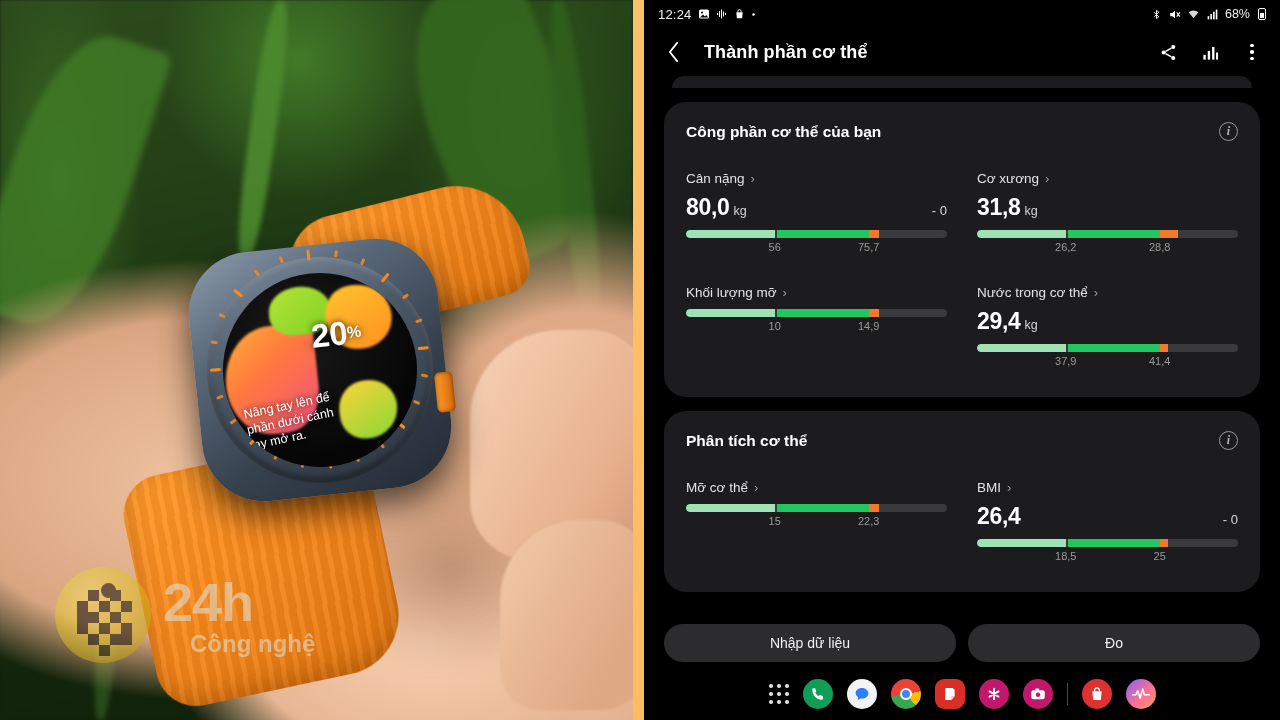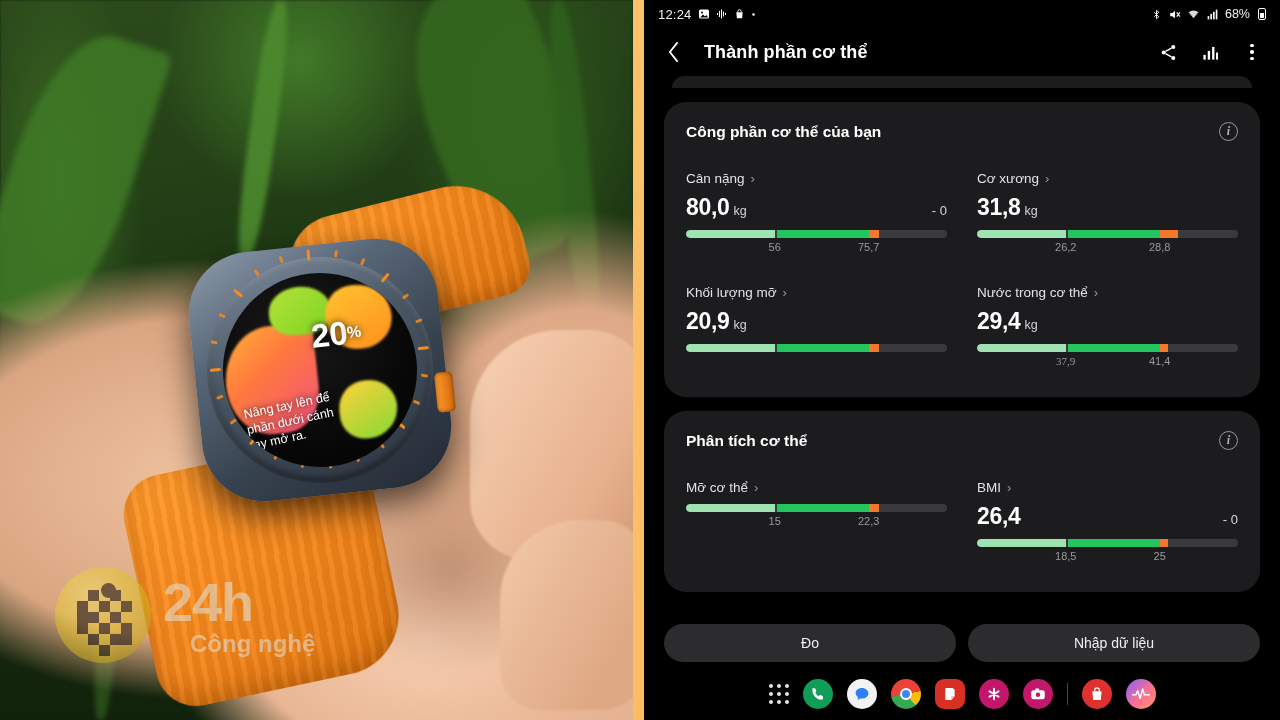--- a/index.html
+++ b/index.html
@@ -549,44 +549,45 @@
                 <div class="bar-labels">
                   <span style="left: 34%;">26,2</span>
                   <span style="left: 70%;">28,8</span>
                 </div>
               </div>
               <div>
                 <div class="metric-label">
                   <span>Khối lượng mỡ</span>
                   <span class="chev">›</span>
                 </div>
-                <div class="metric-valrow">
-                  <div><span class="metric-val">20,9</span><span class="metric-unit">kg</span></div>
-                </div>
                 <div class="bar">
                   <div class="bar-seg" style="left: 0px; width: 34%; background: rgb(159, 227, 181); border-radius: 4px 0px 0px 4px;"></div>
                   <div class="bar-seg" style="left: 35%; width: 35%; background: rgb(34, 197, 94);"></div>
                   <div class="bar-seg" style="left: 70%; width: 4%; background: rgb(244, 119, 46);"></div>
+                </div>
+                <div class="bar-labels">
+                  <span style="left: 34%;">10</span>
+                  <span style="left: 70%;">14,9</span>
                 </div>
               </div>
               <div>
                 <div class="metric-label">
                   <span>Nước trong cơ thể</span>
                   <span class="chev">›</span>
                 </div>
                 <div class="metric-valrow">
                   <div><span class="metric-val">29,4</span><span class="metric-unit">kg</span></div>
                 </div>
                 <div class="bar">
                   <div class="bar-seg" style="left: 0px; width: 34%; background: rgb(159, 227, 181); border-radius: 4px 0px 0px 4px;"></div>
                   <div class="bar-seg" style="left: 35%; width: 35%; background: rgb(34, 197, 94);"></div>
                   <div class="bar-seg" style="left: 70%; width: 3%; background: rgb(244, 119, 46);"></div>
                 </div>
                 <div class="bar-labels">
-                  <span style="left: 34%; font-family: Liberation Serif, serif;">37,9</span>
+                  <span style="left: 34%;">37,9</span>
                   <span style="left: 70%;">41,4</span>
                 </div>
               </div>
             </div>
           </div>
           <div class="card">
             <div class="card-head">
               <div class="card-title">Phân tích cơ thể</div>
               <div class="info-ic">i</div>
             </div>
@@ -624,22 +625,22 @@
                   <span style="left: 34%;">18,5</span>
                   <span style="left: 70%;">25</span>
                 </div>
               </div>
             </div>
           </div>
         </div>
     </div>
 
     <div class="action-row">
+      <button class="action-btn">Nhập dữ liệu</button>
       <button class="action-btn">Đo</button>
-      <button class="action-btn">Nhập dữ liệu</button>
     </div>
 
     <div class="dock">
       <div class="dock-grid">
         <i></i>
           <i></i>
           <i></i>
         <i></i>
           <i></i>
           <i></i>

